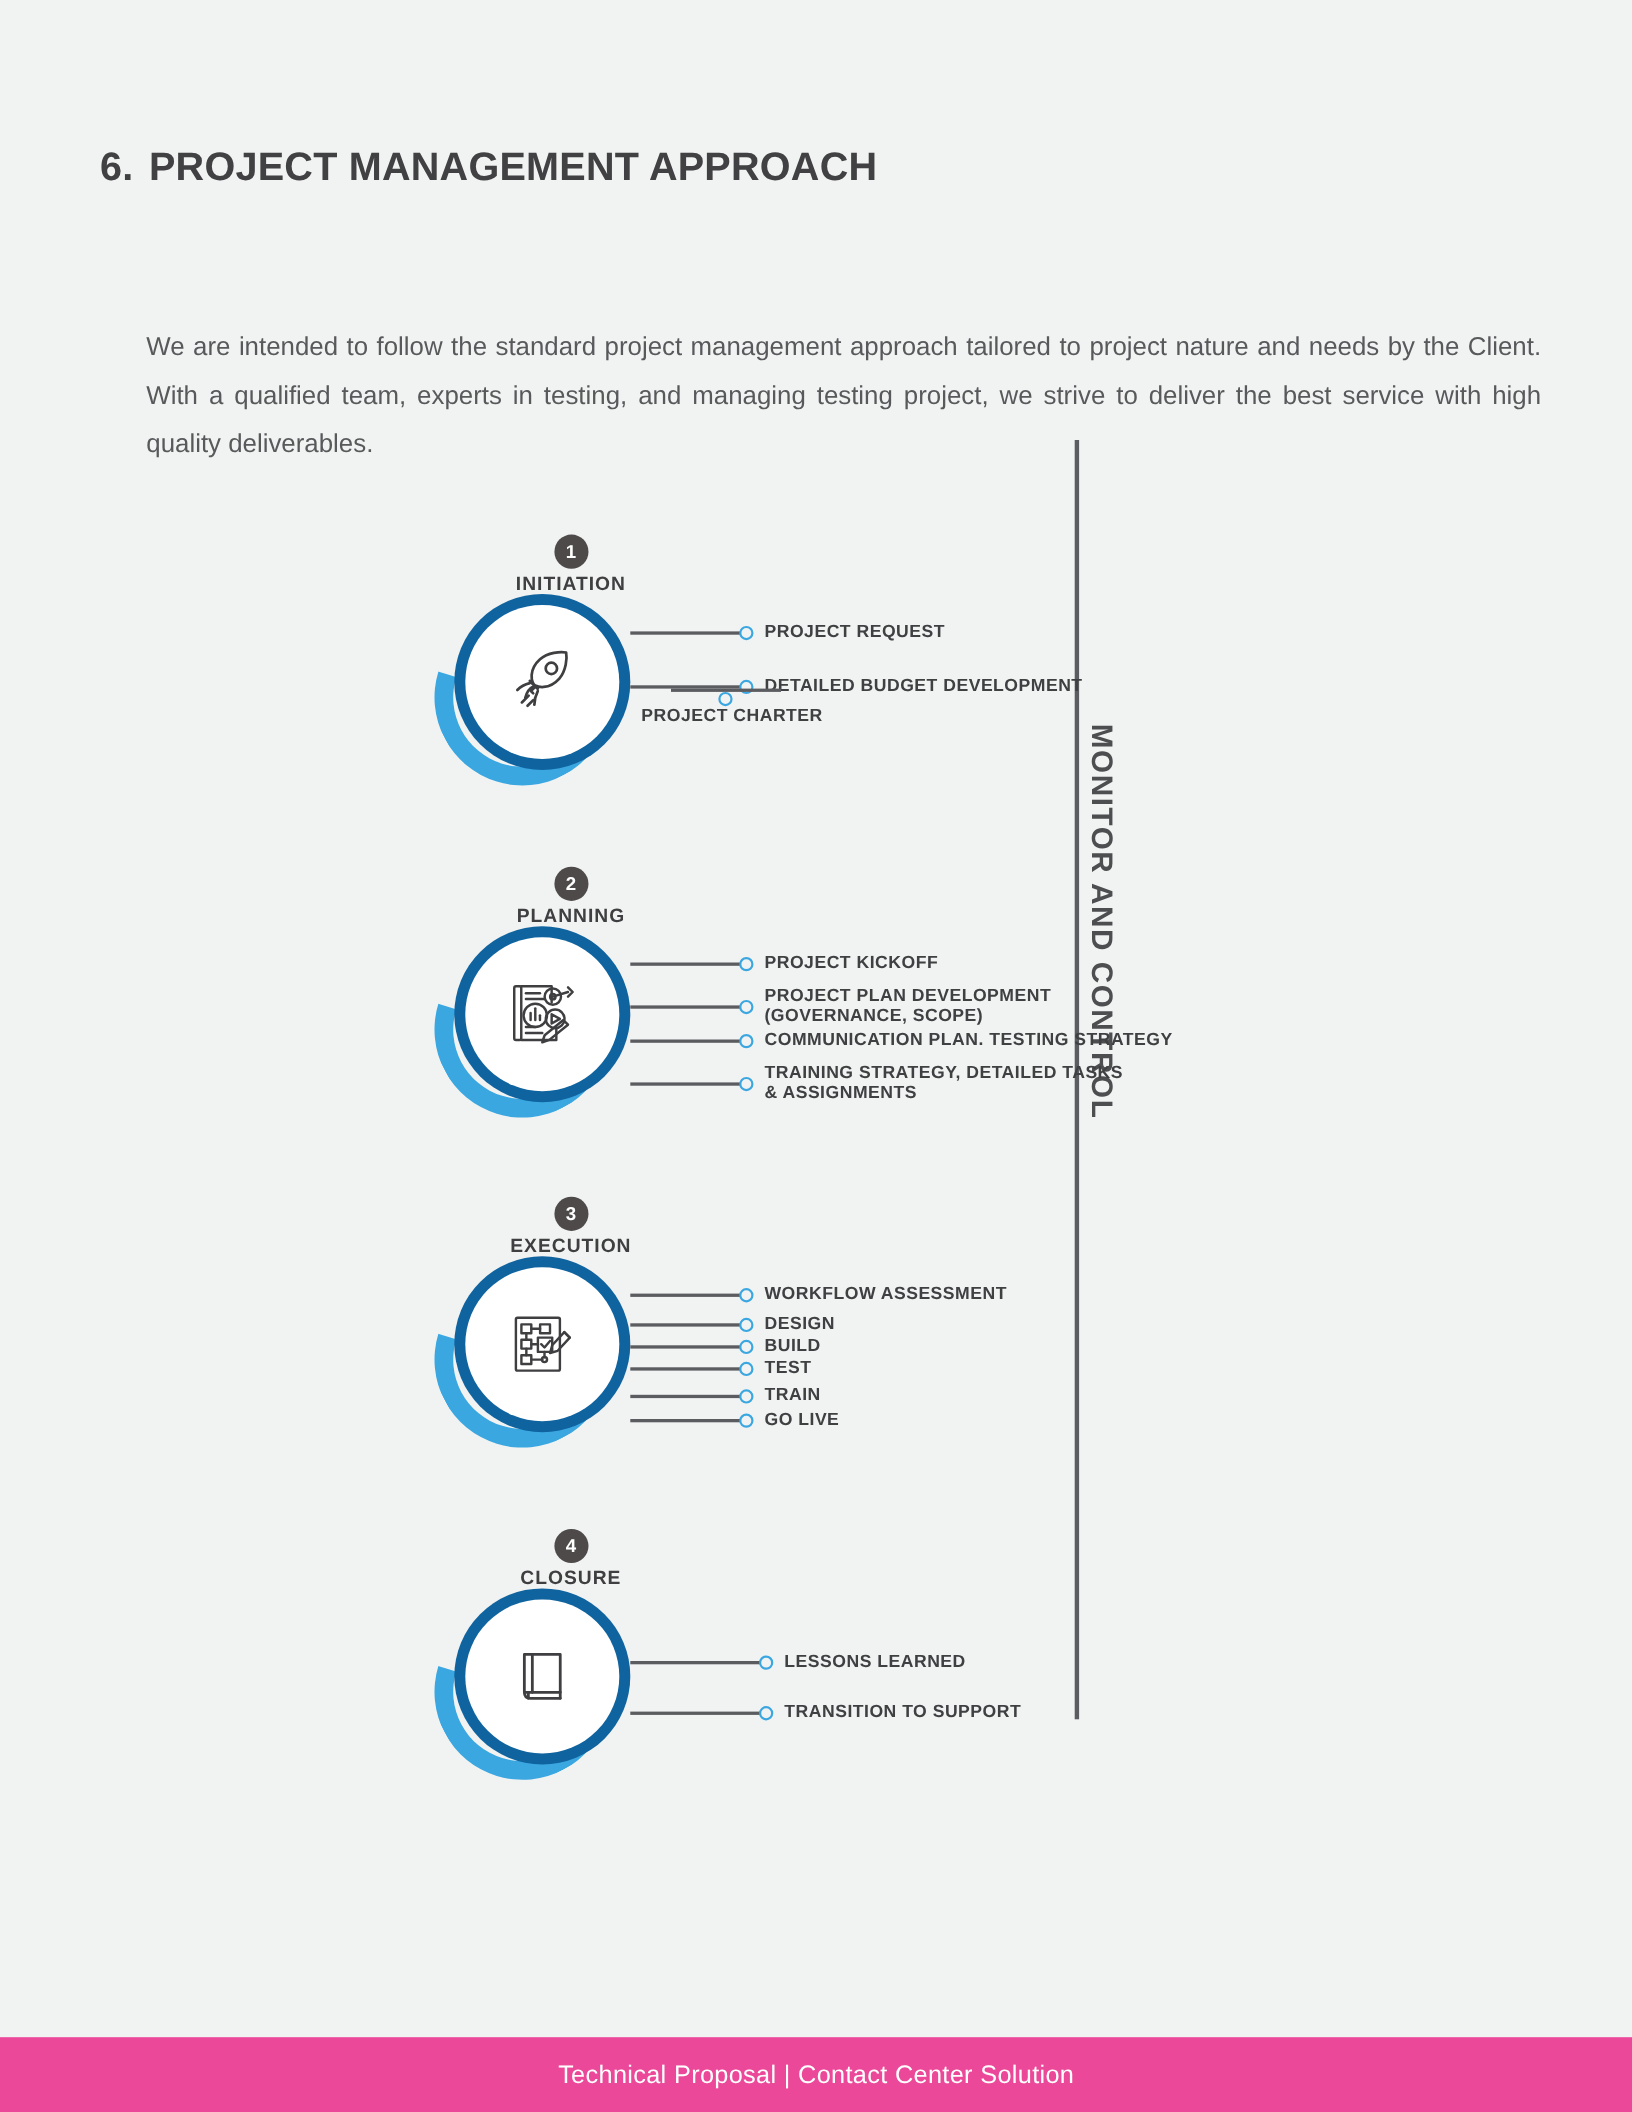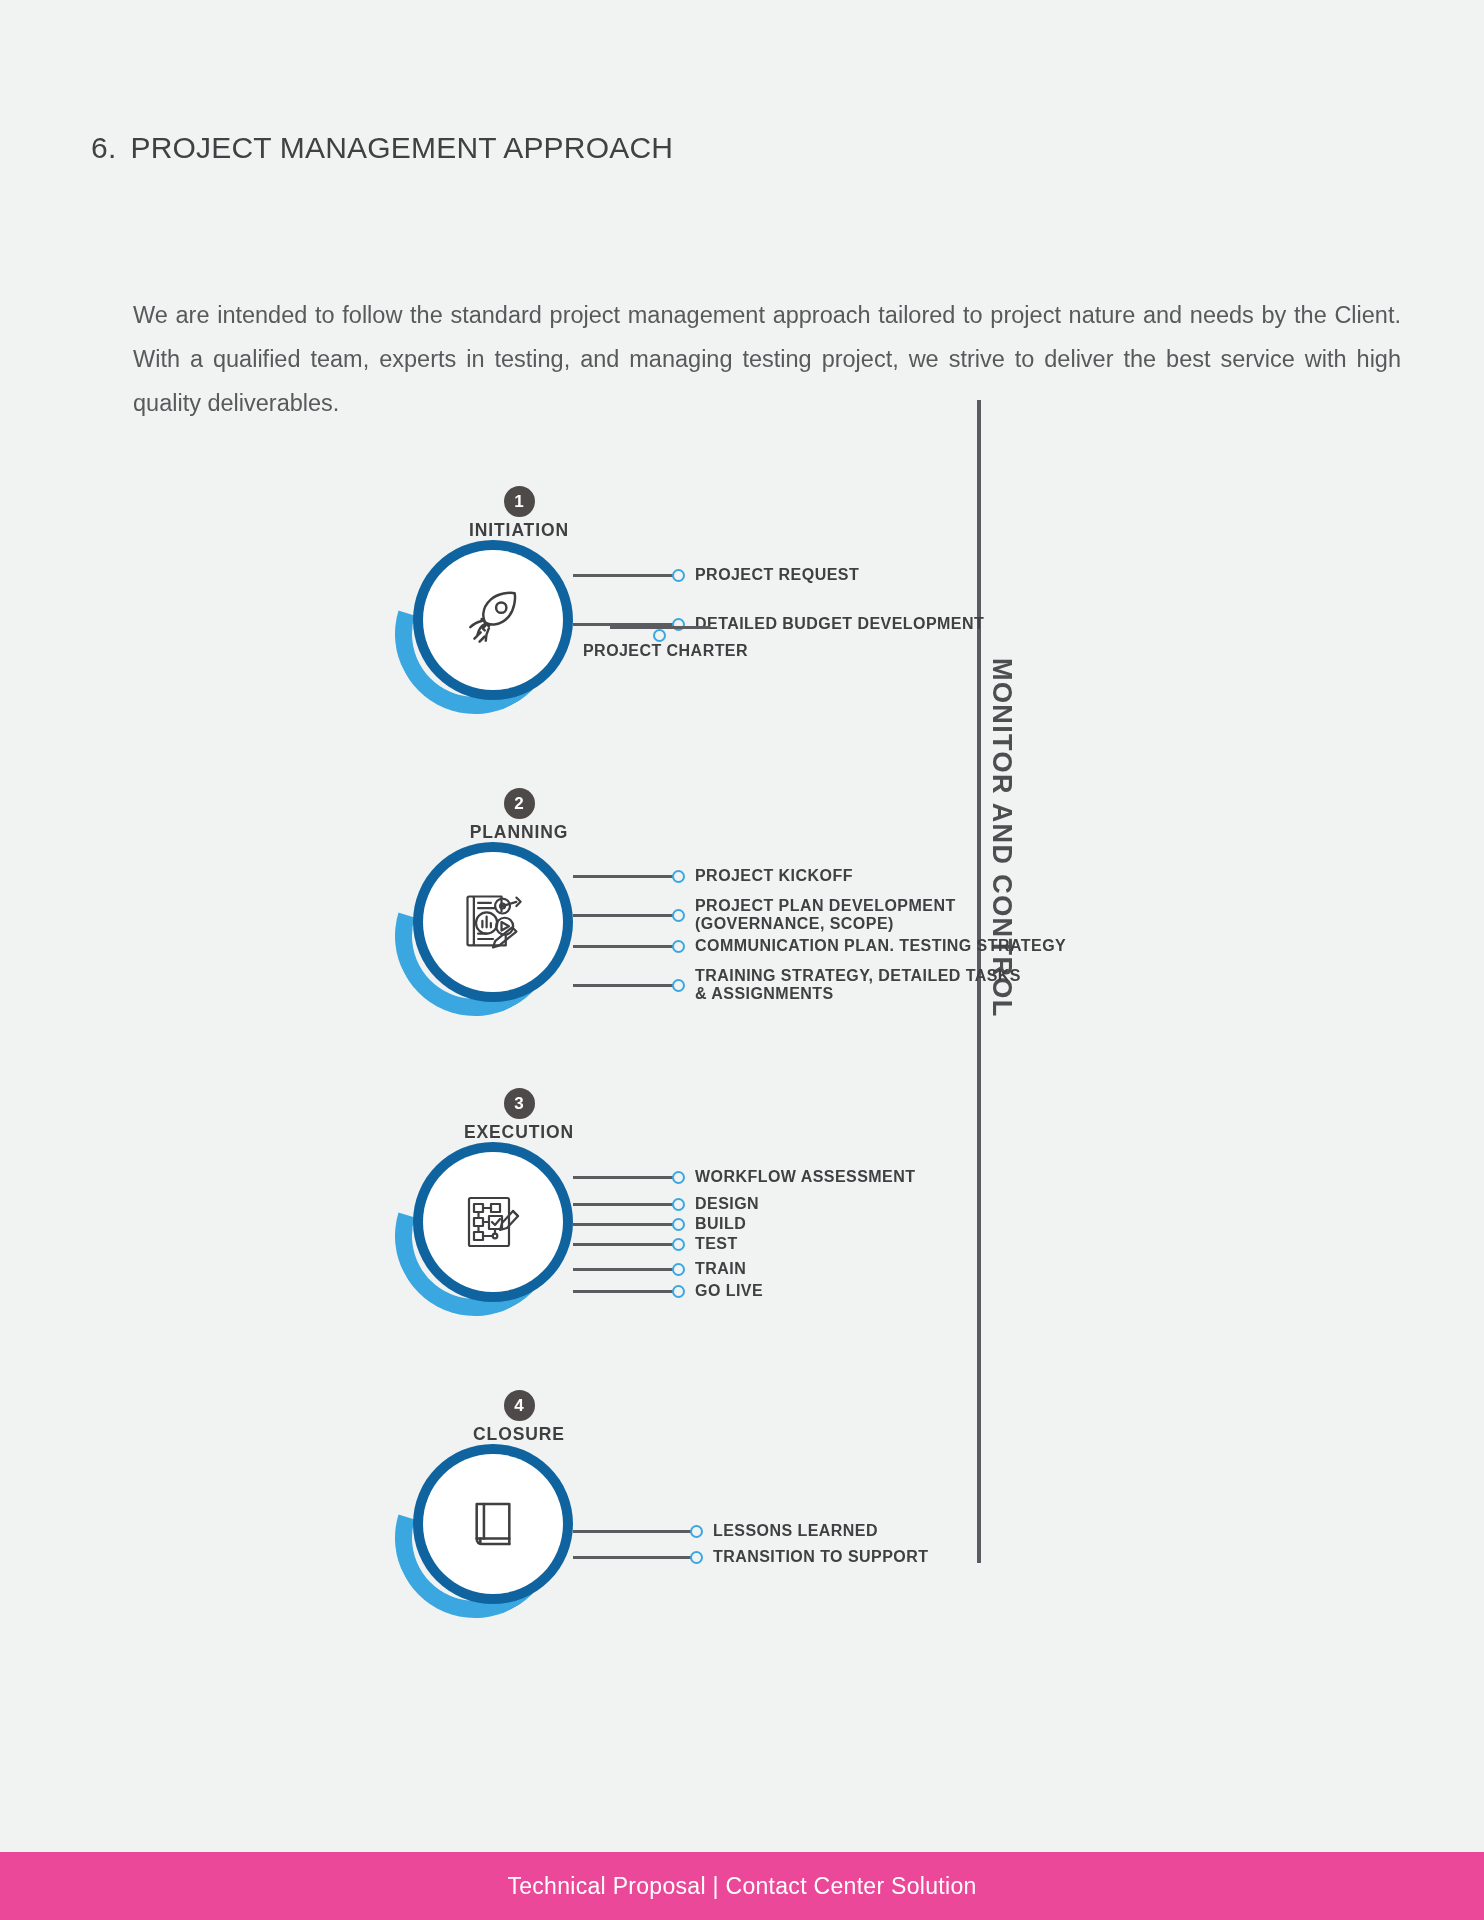--- a/index.html
+++ b/index.html
@@ -13,22 +13,22 @@
     font-family: "Liberation Sans", sans-serif;
     position: relative;
     overflow: hidden;
   }
 
   
   .page-heading {
     position: absolute;
     left: 91px;
     top: 131px;
-    font-size: 30px;
-    font-weight: normal;
+    font-size: 36px;
+    font-weight: bold;
     color: #414042;
     letter-spacing: 0.2px;
     white-space: nowrap;
   }
   .page-heading .num { margin-right: 14px; }
 
   
   .intro {
     position: absolute;
     left: 133px;
@@ -411,21 +411,21 @@
               <path d="M22 10 V48"></path>
               <path d="M14 48 C14 52 16 54 20 54 H50"></path>
               <path d="M18 48 V54"></path>
               <path d="M50 48 V54"></path>
             </svg>
           </span>
         </div>
       </div>
     </div>
     <div class="bullets">
-      <div class="bullet" style="top:78px;justify-content:center;">
+      <div class="bullet" style="top:58px;justify-content:center;">
         <span class="leader" style="width:118px;"></span>
         <span class="dot"></span>
         <span class="blabel">LESSONS LEARNED</span>
       </div>
       <div class="bullet" style="top:104px;">
         <span class="leader" style="width:118px;"></span>
         <span class="dot"></span>
         <span class="blabel">TRANSITION TO SUPPORT</span>
       </div>
     </div>

